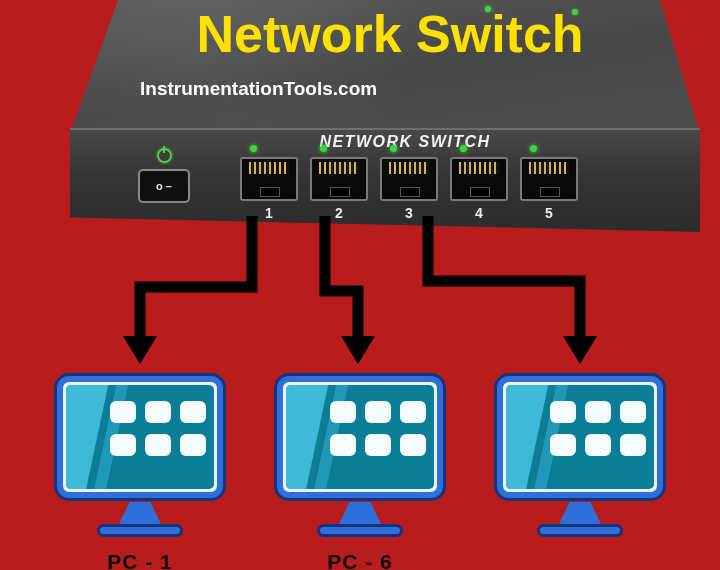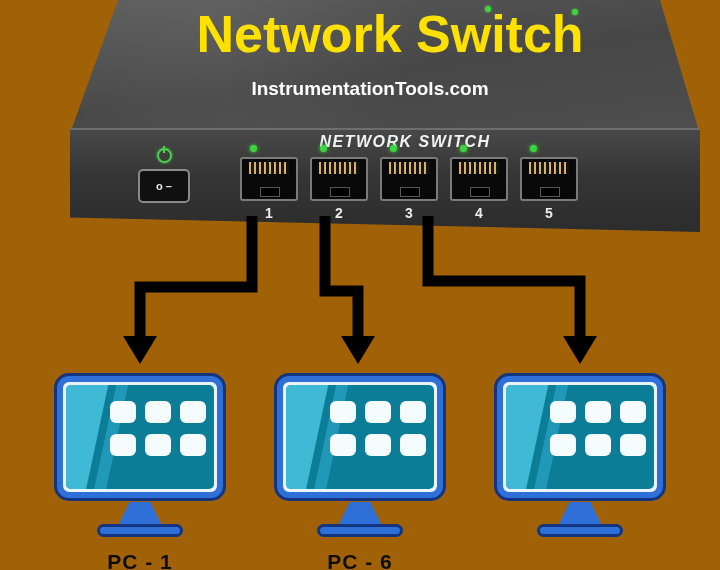--- a/index.html
+++ b/index.html
@@ -3,21 +3,21 @@
 <meta charset="utf-8">
 <style>
   * { margin: 0; padding: 0; box-sizing: content-box; }
   html, body { background: #ffffff; }
   body { font-family: "Liberation Sans", sans-serif; }
 
   .canvas {
     position: relative;
     width: 720px;
     height: 570px;
-    background: #a16207;
+    background: #b91c1c;
     overflow: hidden;
   }
 
   
   .switch-top {
     position: absolute; left: 0; top: 0; width: 720px; height: 128px;
     clip-path: polygon(118px 0px, 660px 0px, 698px 128px, 72px 128px);
     background:
       radial-gradient(circle at 30% 20%, rgba(255,255,255,0.06), transparent 40%),
       linear-gradient(172deg, #5d5d5d 0%, #474747 55%, #4e4e4e 100%);
@@ -33,21 +33,20 @@
 
   .diagram-title {
     position: absolute; left: 140px; top: 4px; width: 500px;
     text-align: center;
     font-size: 52px; font-weight: 800; letter-spacing: 0px;
     color: #ffe100;
     z-index: 2;
   }
   .watermark {
     position: absolute; left: 140px; top: 78px; width: 460px;
-    text-align: center;
     font-size: 19px; font-weight: bold; color: #ffffff;
     z-index: 2;
   }
   .faceplate-label {
     position: absolute; left: 255px; top: 133px; width: 300px;
     text-align: center;
     font-size: 16px; font-weight: bold; font-style: italic;
     letter-spacing: 1.5px; color: #f2f2f2;
     z-index: 2;
   }

